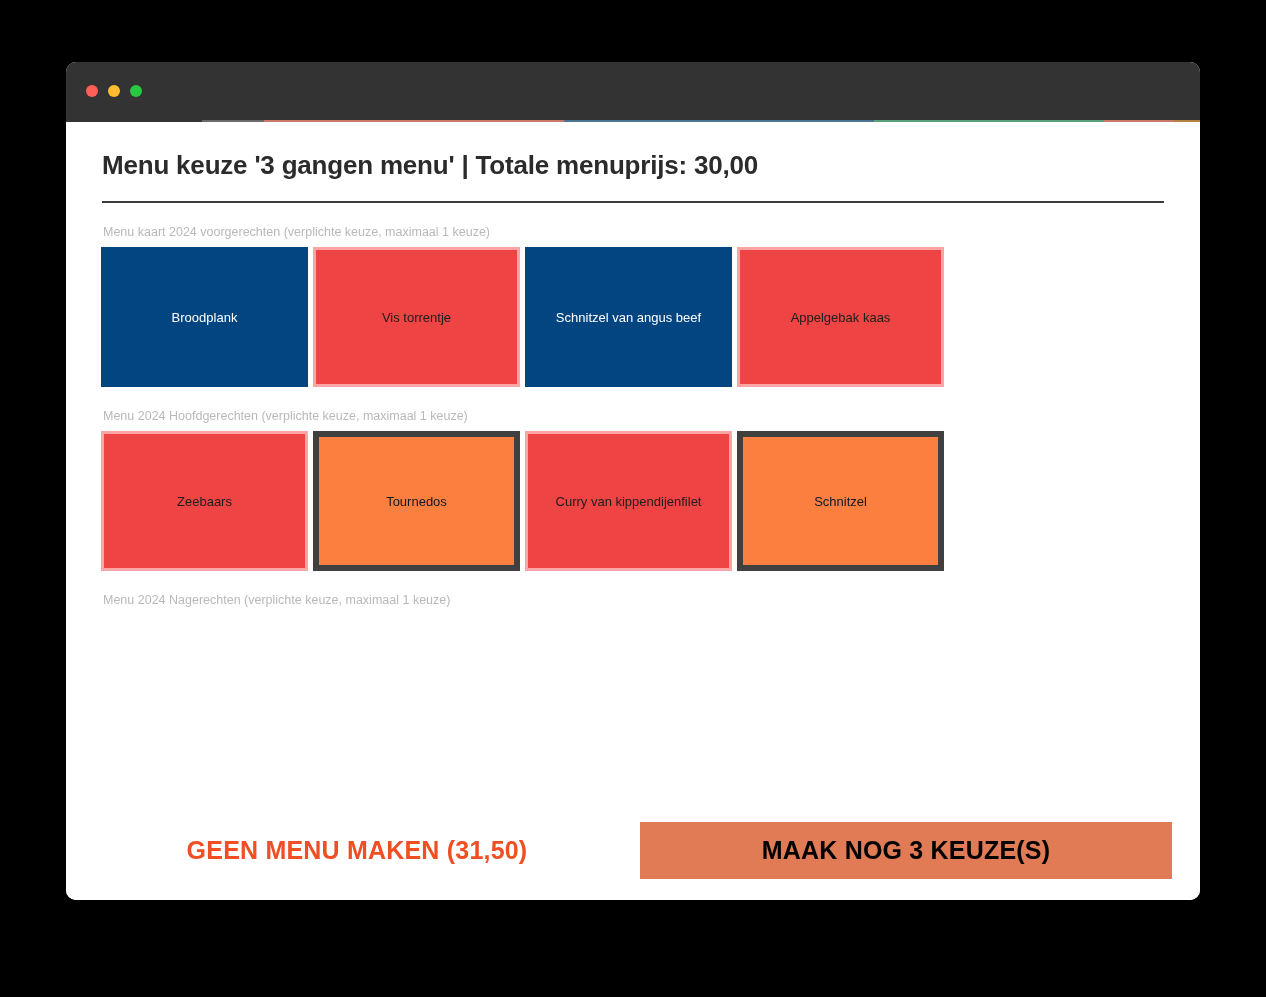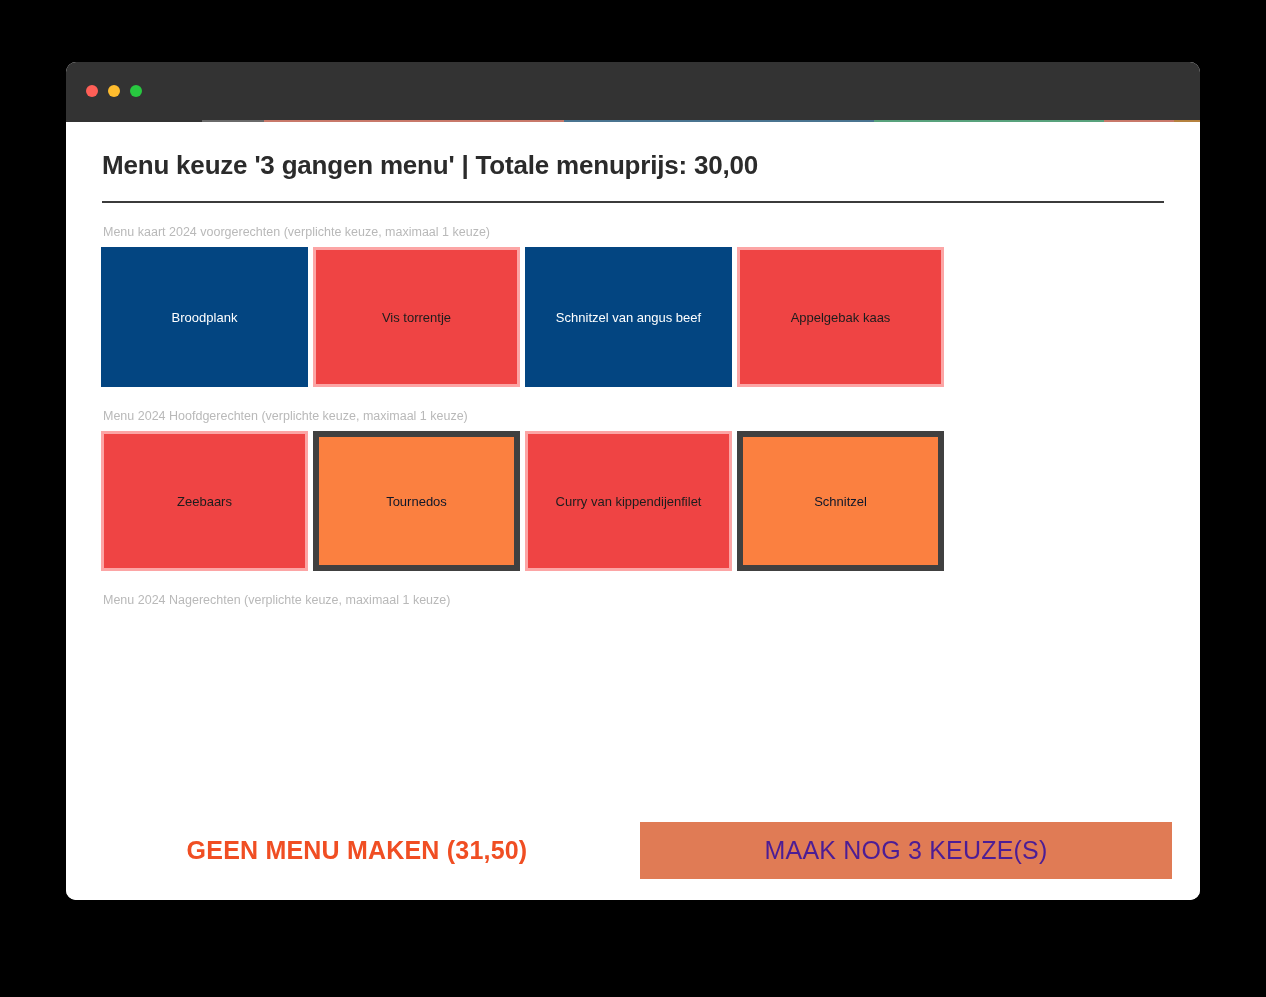--- a/index.html
+++ b/index.html
@@ -161,23 +161,23 @@
     letter-spacing: 0.2px;
     text-align: center;
     padding: 10px 0;
     cursor: pointer;
     font-family: "Liberation Sans", sans-serif;
   }
   .btn-primary {
     flex: 0 0 532px;
     background: #e07b55;
     border: none;
-    color: #4c1d95;
+    color: #000000;
     font-size: 25px;
-    font-weight: normal;
+    font-weight: bold;
     letter-spacing: 0.2px;
     text-align: center;
     padding: 14px 0;
     cursor: pointer;
     font-family: "Liberation Sans", sans-serif;
   }
 </style>
 </head>
 <body>
 

